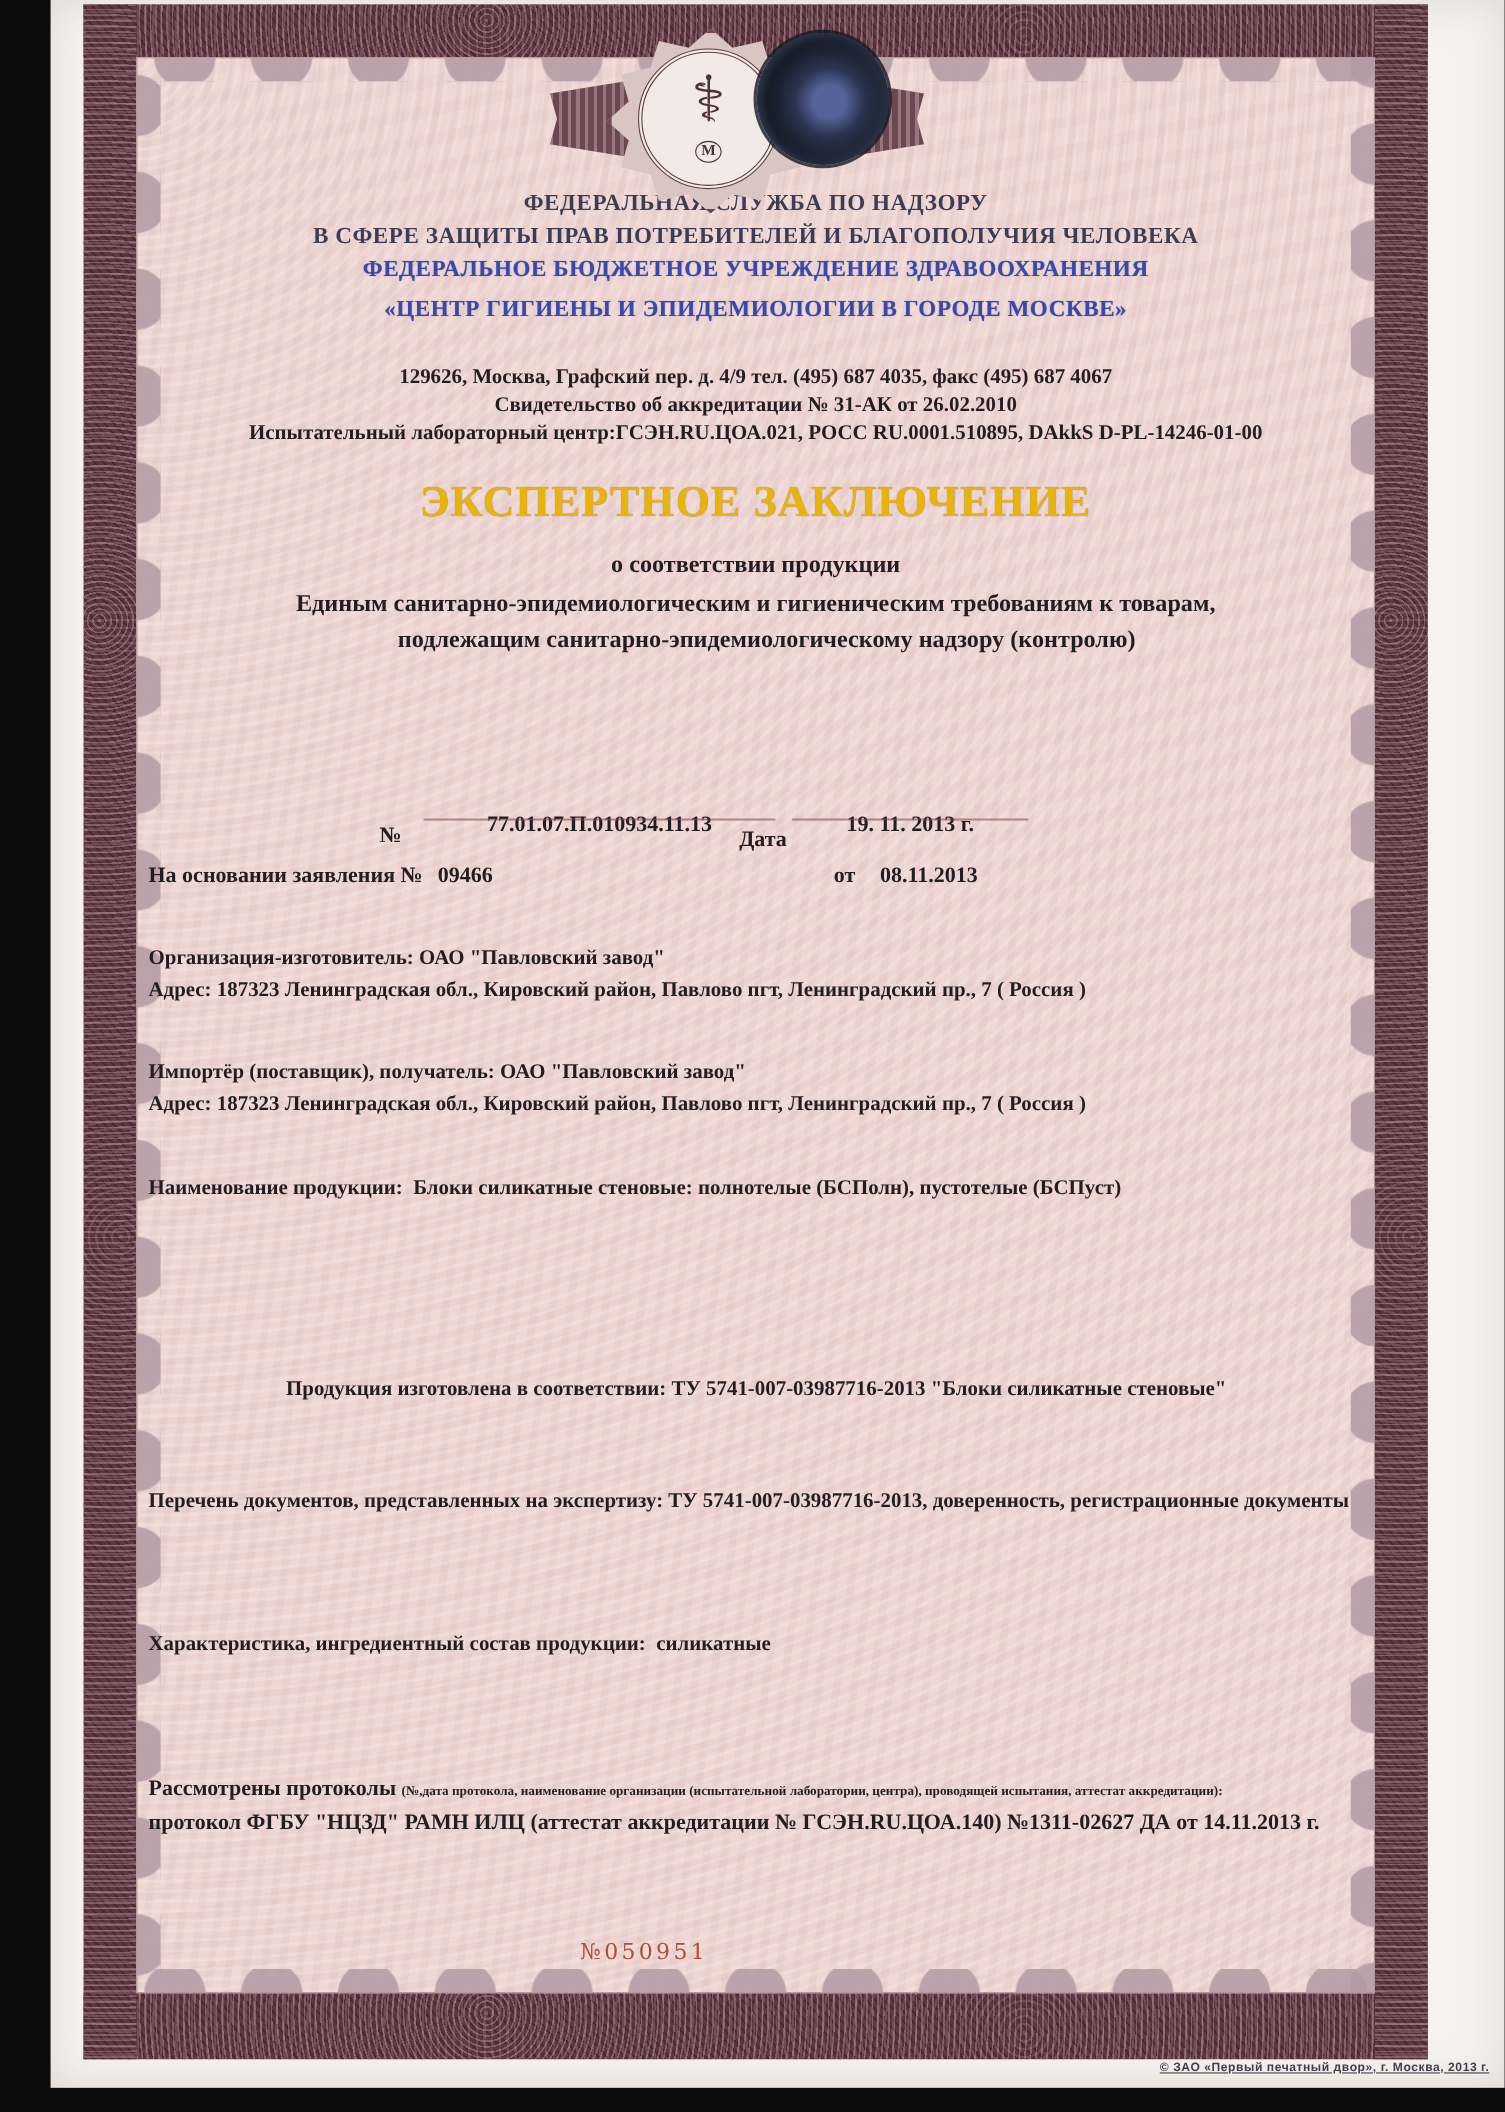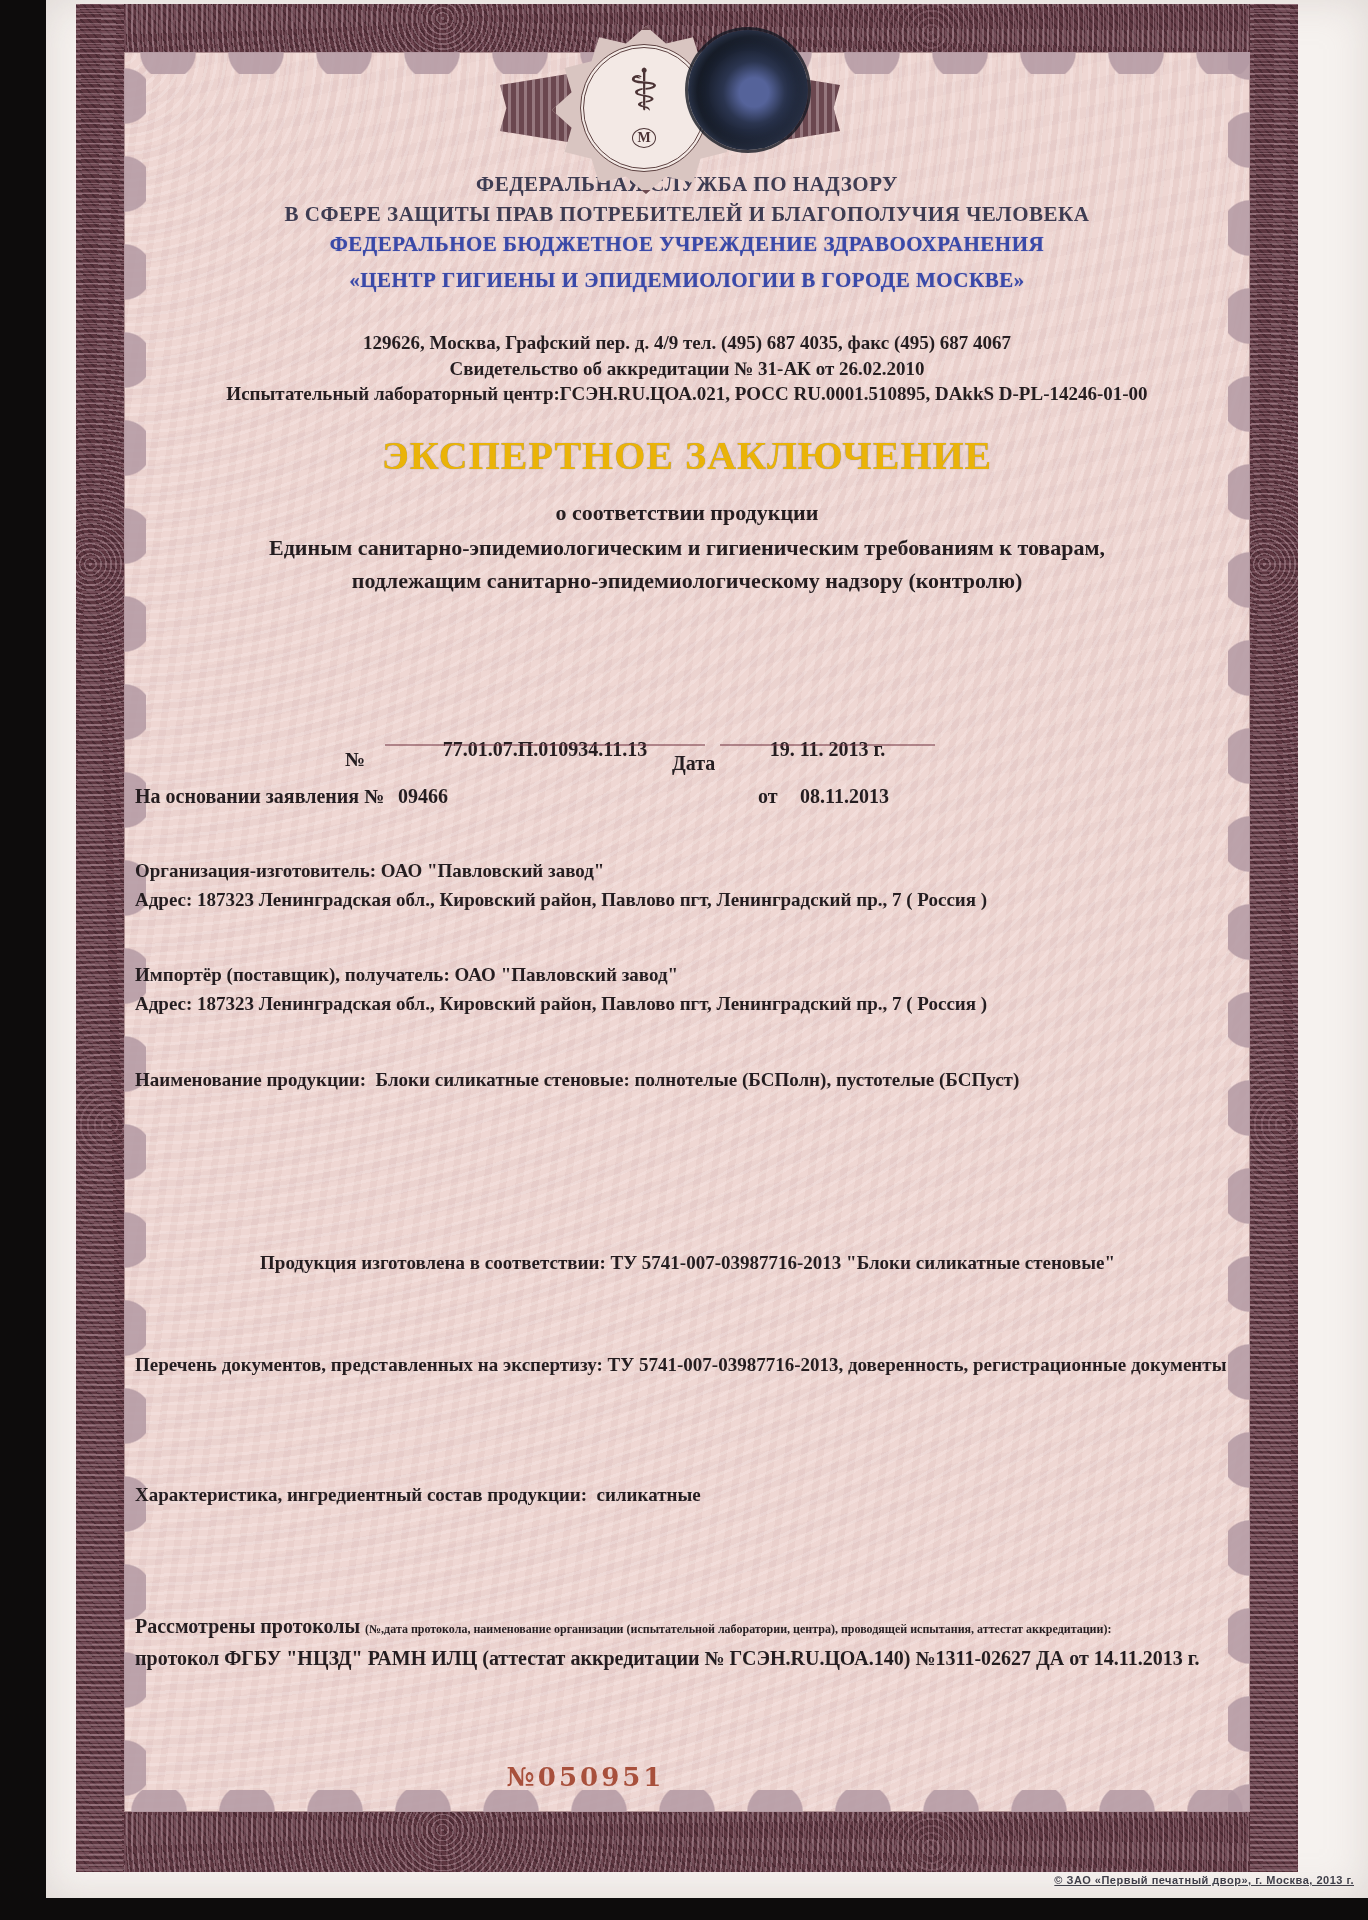--- a/index.html
+++ b/index.html
@@ -58,27 +58,27 @@
   .t{position:absolute;left:124px;width:1126px;text-align:center;color:#3e3c52;font-weight:bold;}
   .hdr1{top:172px;font-size:21px;letter-spacing:.5px;}
   .hdr2{top:202px;font-size:21px;letter-spacing:.5px;}
   .org{color:#3a49a8;font-size:21px;letter-spacing:.5px;text-shadow:0 0 1px rgba(58,73,168,.6);}
   .org1{top:232px;} .org2{top:268px;}
   .addr{color:#241d20;font-size:19px;}
   .addr1{top:332px;} .addr2{top:358px;} .addr3{top:383px;}
   .title-main{top:432px;font-size:40px;color:#eab308;letter-spacing:1px;text-shadow:0 0 1px rgba(63,83,178,.7);}
   .sub1{top:500px;font-size:22px;color:#241d20;}
   .sub2{top:535px;font-size:22px;color:#241d20;}
-  .sub3{top:568px;font-size:22px;color:#241d20;}
+  .sub3{top:568px;font-size:22px;color:#241d20;margin-left:10px;}
   .lbl{position:absolute;color:#241d20;font-weight:bold;font-size:20px;}
   .fill-line{position:absolute;border-bottom:2px solid rgba(122,62,74,.55);}
   .para{position:absolute;left:135px;width:1105px;color:#241d20;font-weight:bold;font-size:19px;line-height:29px;text-align:left;}
   .note-small{font-size:12px;font-weight:bold;}
   .serial{position:absolute;left:124px;top:1762px;width:923px;text-align:center;
-          font-size:26px;color:#a8503c;letter-spacing:3px;font-weight:bold;
+          font-size:20px;color:#a8503c;letter-spacing:3px;font-weight:normal;
           font-family:"DejaVu Serif", serif;}
   .copyright{position:absolute;right:14px;top:1874px;font-family:"Liberation Sans", sans-serif;
           font-size:11px;font-weight:bold;color:#3f3f49;letter-spacing:.5px;text-decoration:underline;}
 </style>
 </head>
 <body>
 
 <div class="scan">
   <div class="paper"></div>
 

